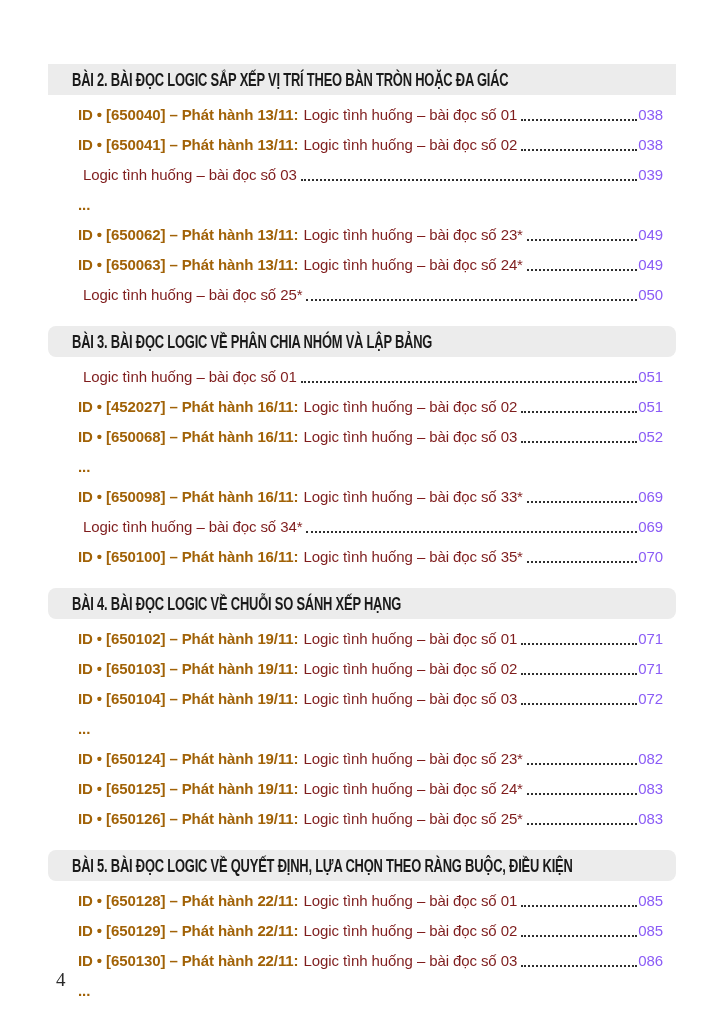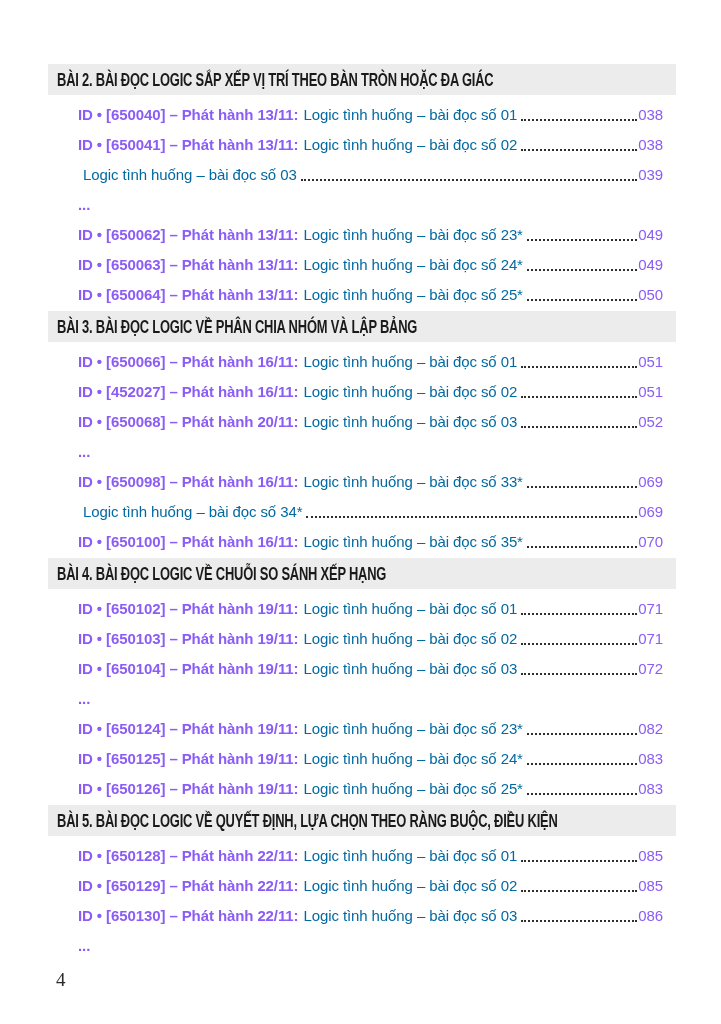--- a/index.html
+++ b/index.html
@@ -15,27 +15,27 @@
     font-family: "Liberation Sans", "DejaVu Sans", sans-serif;
     color: #212121;
   }
   .toc-content {
     position: absolute;
     left: 48px;
     top: 64px;
     width: 628px;
   }
   .sec { margin: 0; }
-  .sec + .sec .sec-header { margin-top: 1px; }
+  .sec + .sec .sec-header { margin-top: 16px; border-radius: 8px; }
   .sec-header {
     background: #ececec;
     height: 31px;
     display: flex;
     align-items: center;
-    padding-left: 9px;
+    padding-left: 24px;
     margin-bottom: 5px;
     box-sizing: border-box;
   }
   .sec-title {
     font-weight: 700;
     font-size: 19px;
     letter-spacing: -0.3px;
     white-space: nowrap;
     transform: scaleX(0.68);
     transform-origin: 0 50%;
@@ -48,25 +48,25 @@
   .row {
     display: flex;
     height: 30px;
     line-height: 30px;
     font-size: 15px;
     letter-spacing: -0.1px;
     white-space: nowrap;
   }
   .row .lbl {
     font-weight: 700;
-    color: #8b5cf6;
+    color: #a16207;
   }
   .row .ttl {
     margin-left: 5px;
-    color: #0369a1;
+    color: #7f1d1d;
   }
   .leader {
     flex: 1 1 auto;
     min-width: 8px;
     position: relative;
   }
   .leader::before {
     content: '';
     position: absolute;
     left: 4px;
@@ -124,46 +124,44 @@
           <span class="leader"></span>
           <span class="pagenum">049</span>
         </div>
         <div class="row">
           <span class="lbl">ID • [650063] – Phát hành 13/11:</span>
           <span class="ttl">Logic tình huống – bài đọc số 24*</span>
           <span class="leader"></span>
           <span class="pagenum">049</span>
         </div>
         <div class="row">
-          <span class="lbl">ID • [650064] – Phát hành 13/11:</span>
           <span class="ttl">Logic tình huống – bài đọc số 25*</span>
           <span class="leader"></span>
           <span class="pagenum">050</span>
         </div>
       </div>
     </section>
     <section class="sec">
       <div class="sec-header">
         <span class="sec-title">BÀI 3. BÀI ĐỌC LOGIC VỀ PHÂN CHIA NHÓM VÀ LẬP BẢNG</span>
       </div>
       <div class="entries">
         <div class="row">
-          <span class="lbl">ID • [650066] – Phát hành 16/11:</span>
           <span class="ttl">Logic tình huống – bài đọc số 01</span>
           <span class="leader"></span>
           <span class="pagenum">051</span>
         </div>
         <div class="row">
           <span class="lbl">ID • [452027] – Phát hành 16/11:</span>
           <span class="ttl">Logic tình huống – bài đọc số 02</span>
           <span class="leader"></span>
           <span class="pagenum">051</span>
         </div>
         <div class="row">
-          <span class="lbl">ID • [650068] – Phát hành 20/11:</span>
+          <span class="lbl">ID • [650068] – Phát hành 16/11:</span>
           <span class="ttl">Logic tình huống – bài đọc số 03</span>
           <span class="leader"></span>
           <span class="pagenum">052</span>
         </div>
         <div class="row ellipsis-row">
           <span class="lbl">...</span>
         </div>
         <div class="row">
           <span class="lbl">ID • [650098] – Phát hành 16/11:</span>
           <span class="ttl">Logic tình huống – bài đọc số 33*</span>

